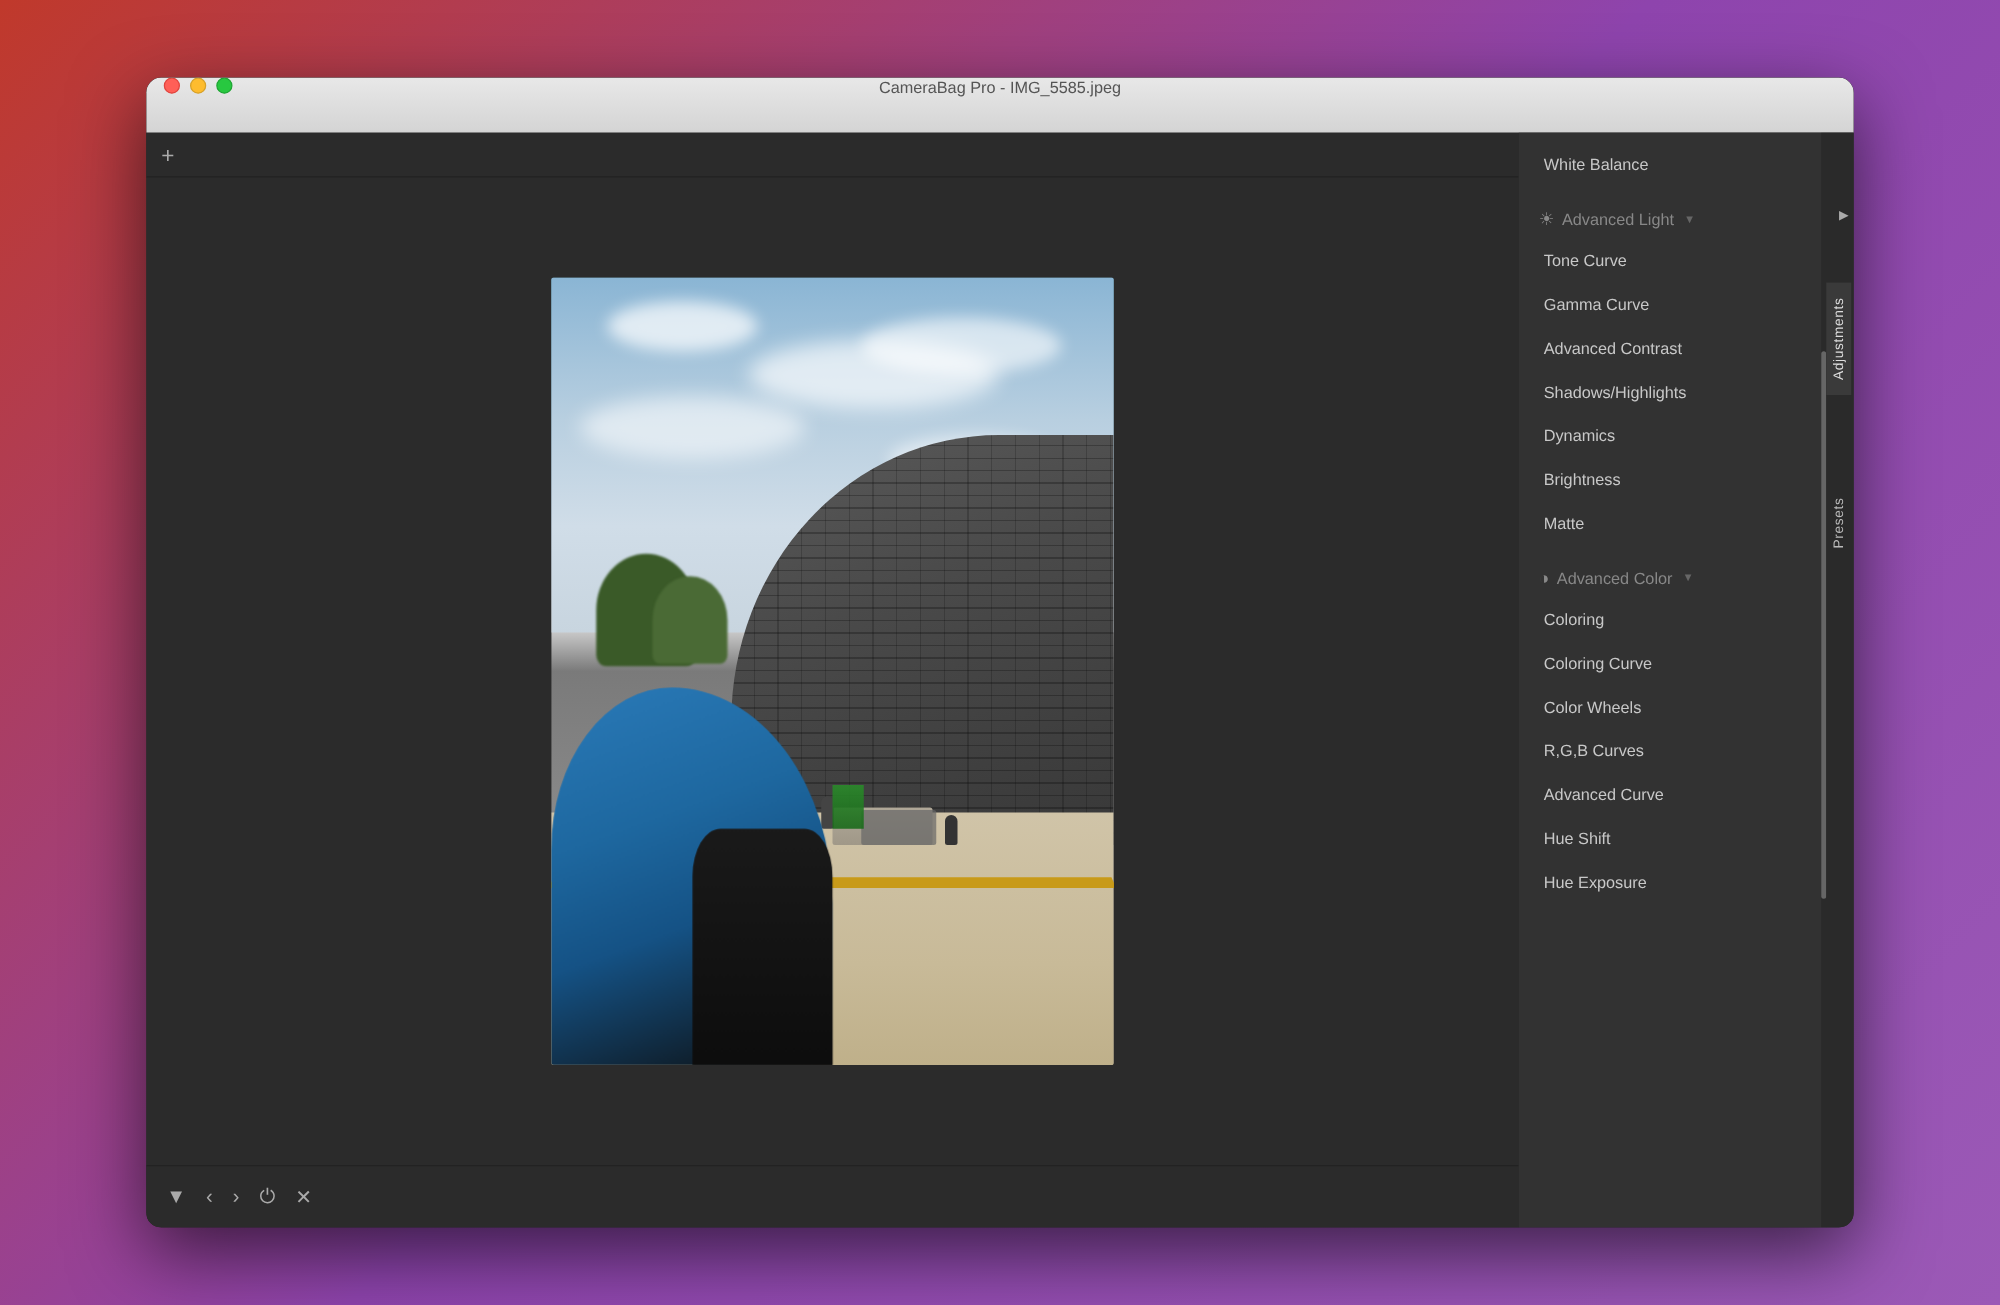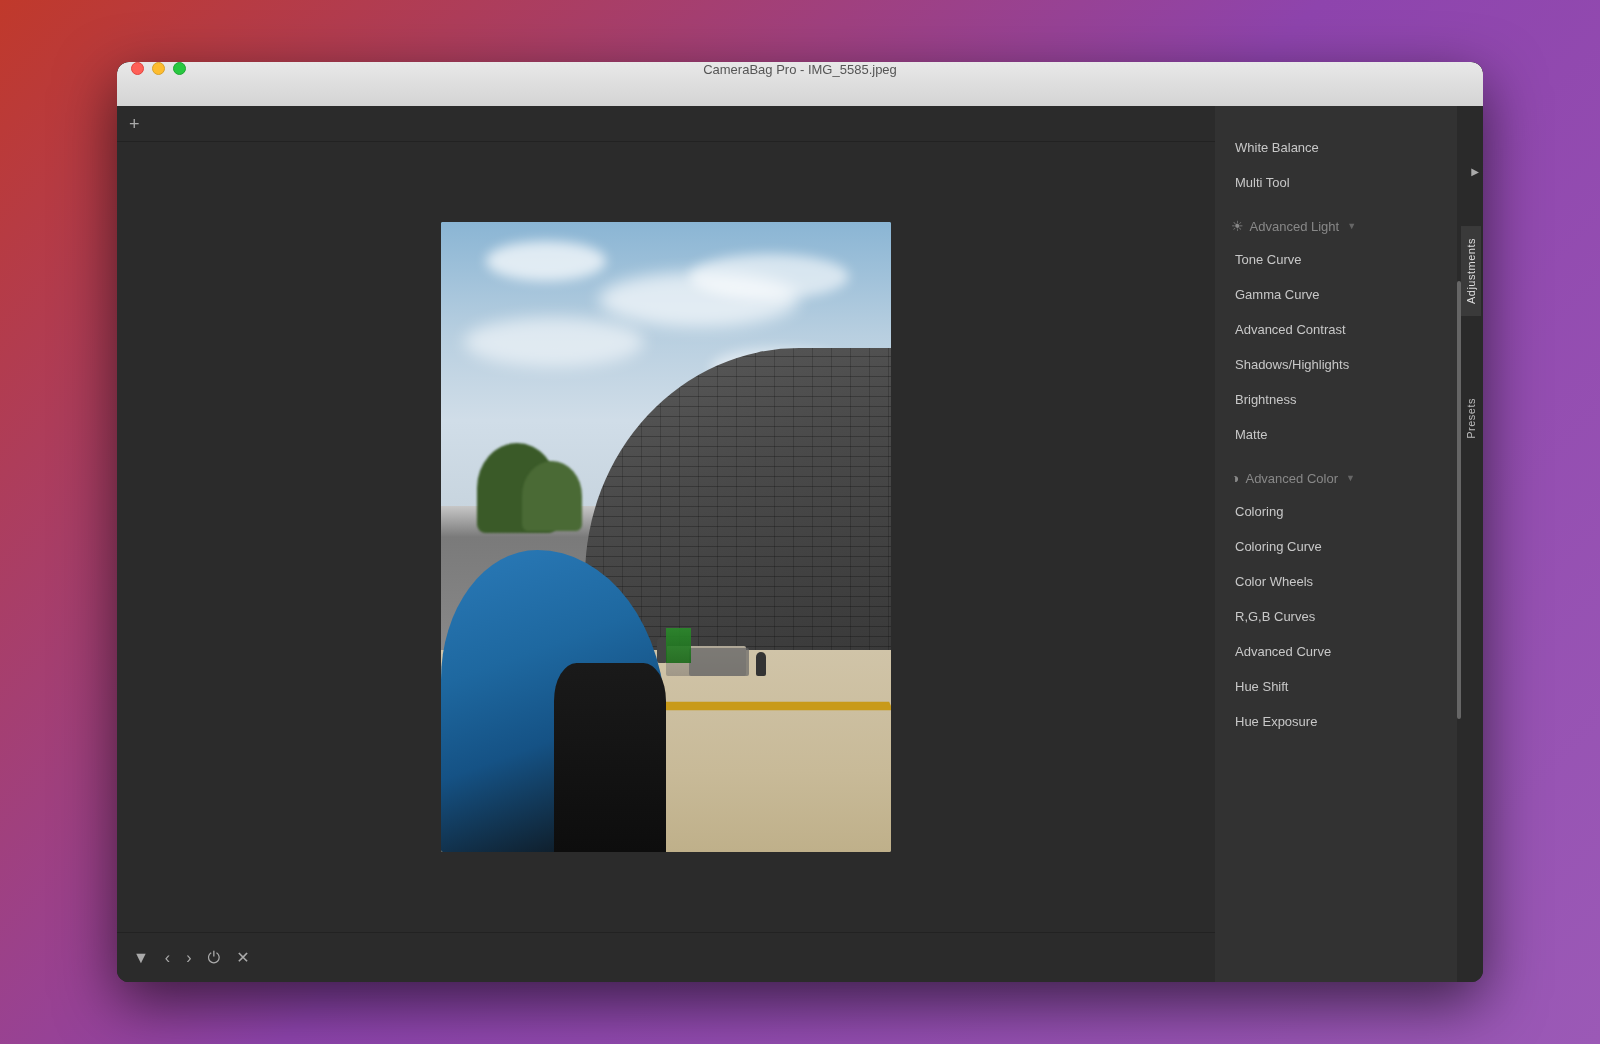--- a/index.html
+++ b/index.html
@@ -334,26 +334,23 @@
     </div>
 
     <div class="right-panel">
 
       <div class="scrollbar-track">
         <div class="scrollbar-thumb"></div>
       </div>
 
       <div class="right-panel-content">
 
-        <div style="padding-top: 24px;">
+        <div style="padding-top: 8px;">
           <div class="menu-item">
             <span>White Balance</span>
-          </div>
-          <div class="menu-item">
-            <span>Multi Tool</span>
           </div>
         </div>
 
         <div class="section-header">
           <span class="icon">☀</span>
           <span>Advanced Light</span>
           <span class="chevron">▼</span>
         </div>
 
         <div class="menu-item">
@@ -362,20 +359,23 @@
         <div class="menu-item">
           <span>Gamma Curve</span>
         </div>
         <div class="menu-item">
           <span>Advanced Contrast</span>
         </div>
         <div class="menu-item">
           <span>Shadows/Highlights</span>
         </div>
         <div class="menu-item">
+          <span>Dynamics</span>
+        </div>
+        <div class="menu-item">
           <span>Brightness</span>
         </div>
         <div class="menu-item">
           <span>Matte</span>
         </div>
 
         <div class="section-header">
           <span class="icon">◑</span>
           <span>Advanced Color</span>
           <span class="chevron">▼</span>

